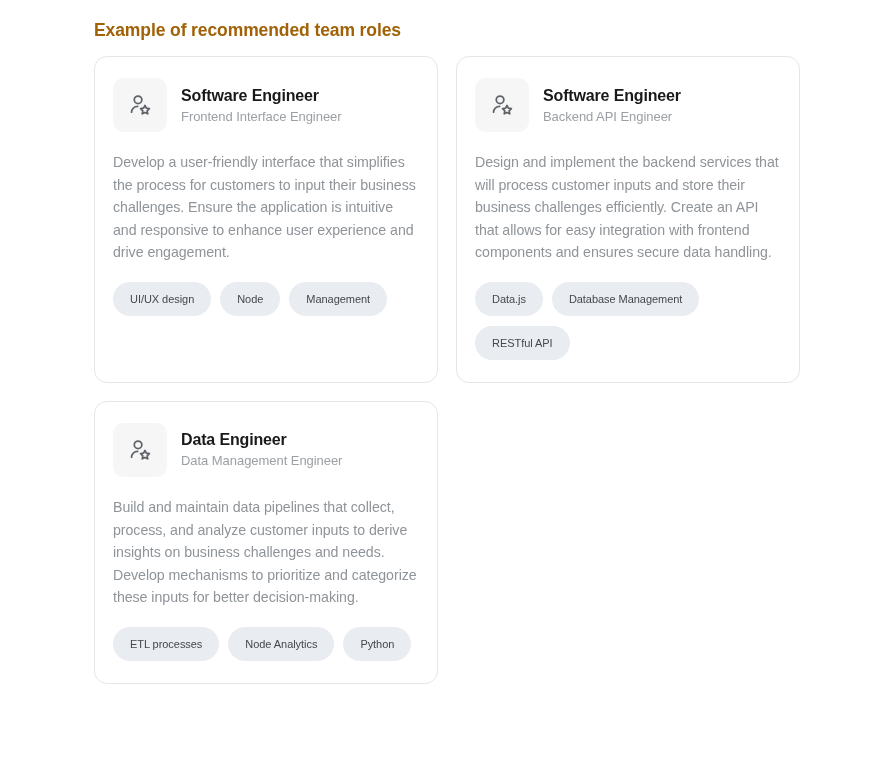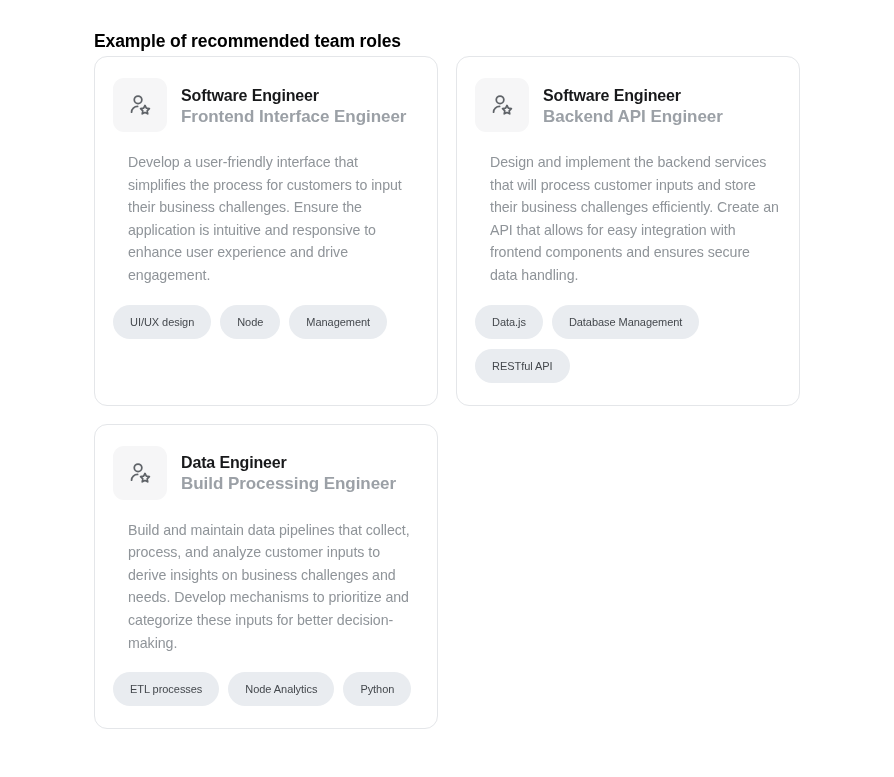--- a/index.html
+++ b/index.html
@@ -20,25 +20,24 @@
     background: #ffffff;
     overflow: hidden;
   }
 
   .page-title {
     position: absolute;
     left: 94px;
     top: 19px;
     font-size: 17.5px;
     font-weight: 700;
-    color: #000000;
+    color: #a16207;
     letter-spacing: -0.1px;
     line-height: 22px;
     white-space: nowrap;
-    margin-top: 11px;
   }
 
   .cards-area {
     position: absolute;
     left: 94px;
     top: 56px;
     width: 706px;
     display: flex;
     flex-wrap: wrap;
     gap: 18px 18px;
@@ -86,34 +85,33 @@
 
   .role-title {
     font-size: 16px;
     font-weight: 700;
     color: #18191b;
     line-height: 20px;
     letter-spacing: -0.15px;
   }
 
   .role-subtitle {
-    font-size: 17px;
-    font-weight: 700;
+    font-size: 13px;
+    font-weight: 400;
     color: #9ba0a6;
     line-height: 18px;
     letter-spacing: -0.05px;
   }
 
   .role-description {
     margin-top: 19px;
     font-size: 14.2px;
     line-height: 22.6px;
     color: #8f9499;
     letter-spacing: -0.05px;
-    margin-left: 15px;
   }
 
   .tag-list {
     margin-top: 18px;
     display: flex;
     flex-wrap: wrap;
     gap: 10px 9px;
   }
 
   .tag-pill {
@@ -191,21 +189,21 @@
       <div class="card-header">
         <div class="icon-box">
           <svg width="26" height="26" viewBox="0 0 24 24" fill="none" stroke="#5f6368" stroke-width="1.6" stroke-linecap="round" stroke-linejoin="round">
             <circle cx="10.2" cy="7.2" r="3.5"></circle>
             <path d="M4.2 18.6c0-3.1 2.5-5.3 5.6-5.3"></path>
             <path d="M16.6 12.4l1.25 2.55 2.8.42-2.02 1.99.48 2.79-2.51-1.32-2.51 1.32.48-2.79-2.02-1.99 2.8-.42z"></path>
           </svg>
         </div>
         <div class="header-text">
           <div class="role-title">Data Engineer</div>
-          <div class="role-subtitle">Build Processing Engineer</div>
+          <div class="role-subtitle">Data Management Engineer</div>
         </div>
       </div>
       <div class="role-description">Build and maintain data pipelines that collect, process, and analyze customer inputs to derive insights on business challenges and needs. Develop mechanisms to prioritize and categorize these inputs for better decision-making.</div>
       <div class="tag-list">
         <span class="tag-pill">ETL processes</span>
         <span class="tag-pill">Node Analytics</span>
         <span class="tag-pill">Python</span>
       </div>
       <div class="card-spacer"></div>
     </div>

